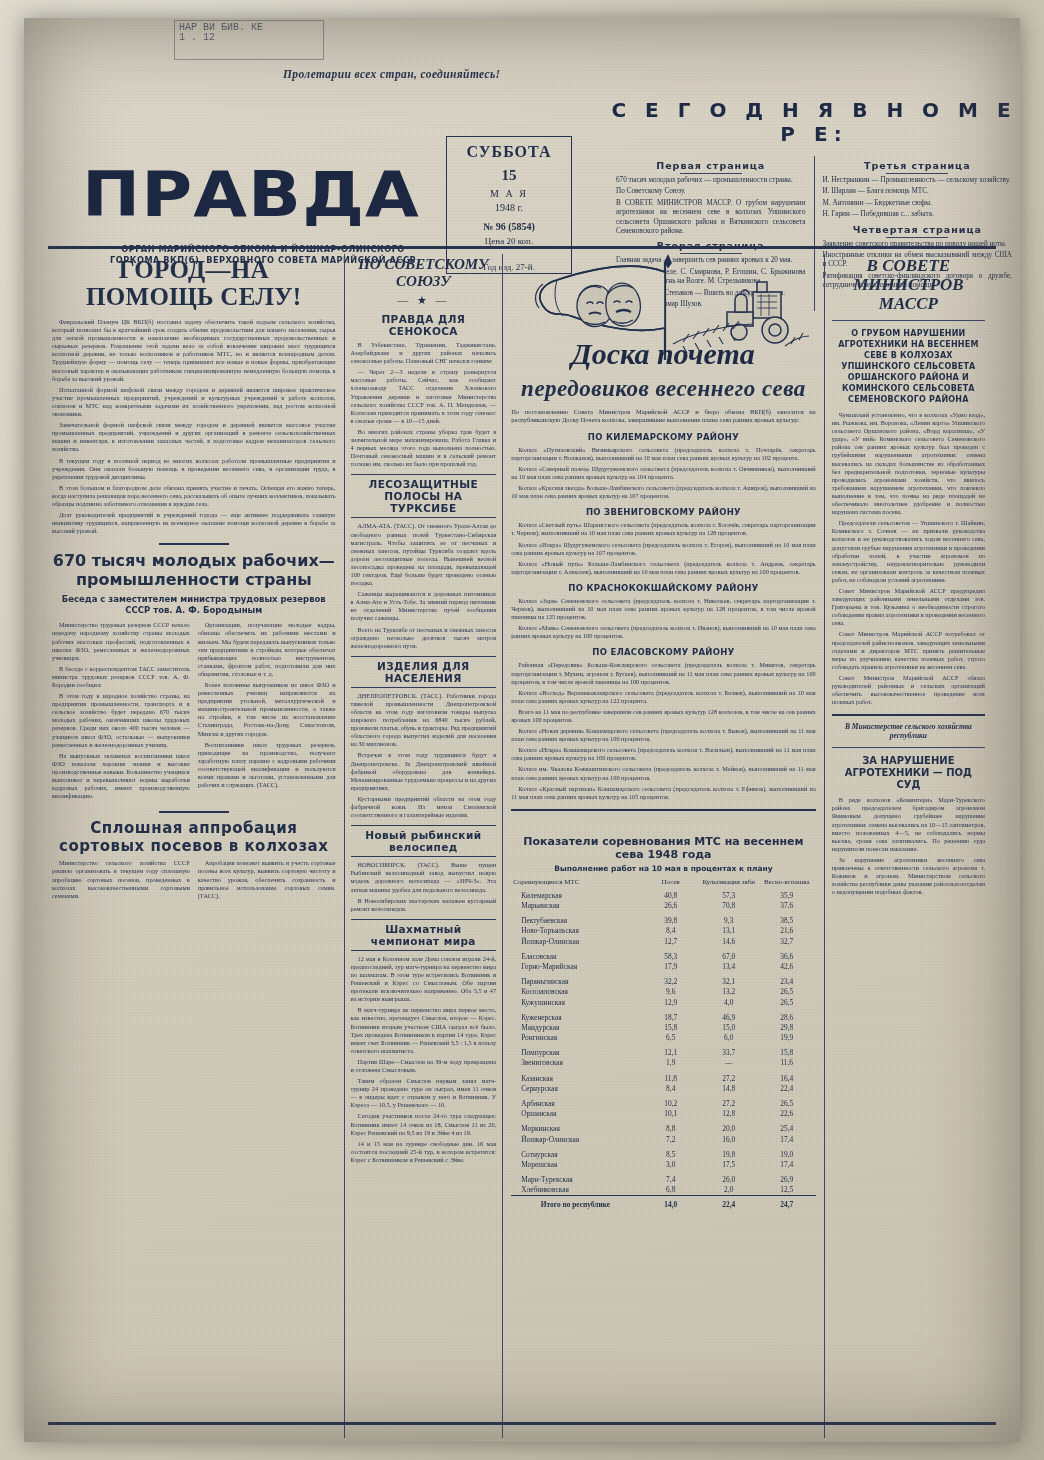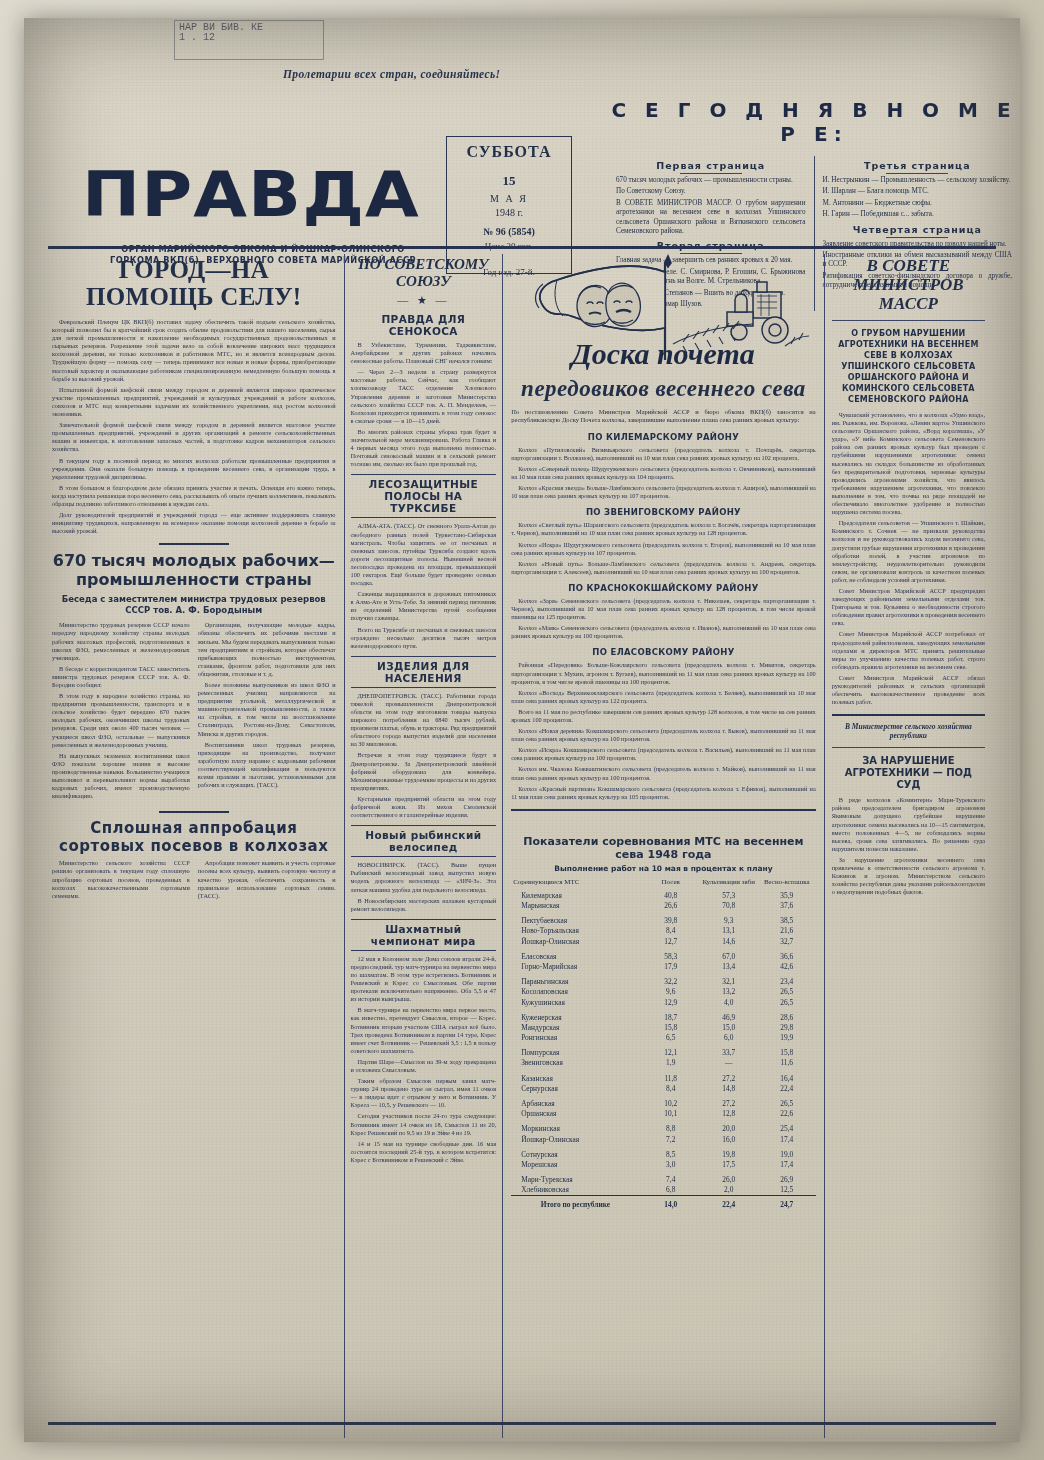--- a/index.html
+++ b/index.html
@@ -44,21 +44,21 @@
   .title2{position:absolute;left:34px;top:100px;font-size:62px;font-weight:bold;
     letter-spacing:1px;color:#1c2742;font-family:"DejaVu Sans",sans-serif;
     transform:scaleX(1.12);transform-origin:left center;}
   .organ{position:absolute;left:55px;top:186px;width:320px;text-align:center;
     font-size:8.2px;font-weight:bold;letter-spacing:.5px;line-height:11px;color:#23304d;
     font-family:"DejaVu Sans",sans-serif;}
 
   .datebox{position:absolute;left:398px;top:78px;width:124px;height:130px;
     border:1.5px solid #2a3category;border:1.5px solid #2a3551;text-align:center;padding-top:6px;}
   .datebox .dow{font-size:16px;font-weight:bold;letter-spacing:1px;}
-  .datebox .day{font-size:13px;font-weight:bold;margin-top:12px;}
+  .datebox .day{font-size:15px;font-weight:bold;margin-top:6px;}
   .datebox .mon{font-size:10px;letter-spacing:2px;margin-top:4px;}
   .datebox .yr{font-size:10px;margin-top:3px;}
   .datebox .issue{font-size:10px;margin-top:8px;font-weight:bold;}
   .datebox .price{font-size:9px;margin-top:4px;}
   .datebox .vol{font-size:9px;margin-top:16px;}
 
   .today{position:absolute;left:560px;top:40px;width:412px;}
   .today-h{text-align:center;font-size:20px;font-weight:bold;letter-spacing:6px;
     font-family:"DejaVu Sans",sans-serif;color:#1f2b46;}
   .today-cols{display:flex;margin-top:10px;}

